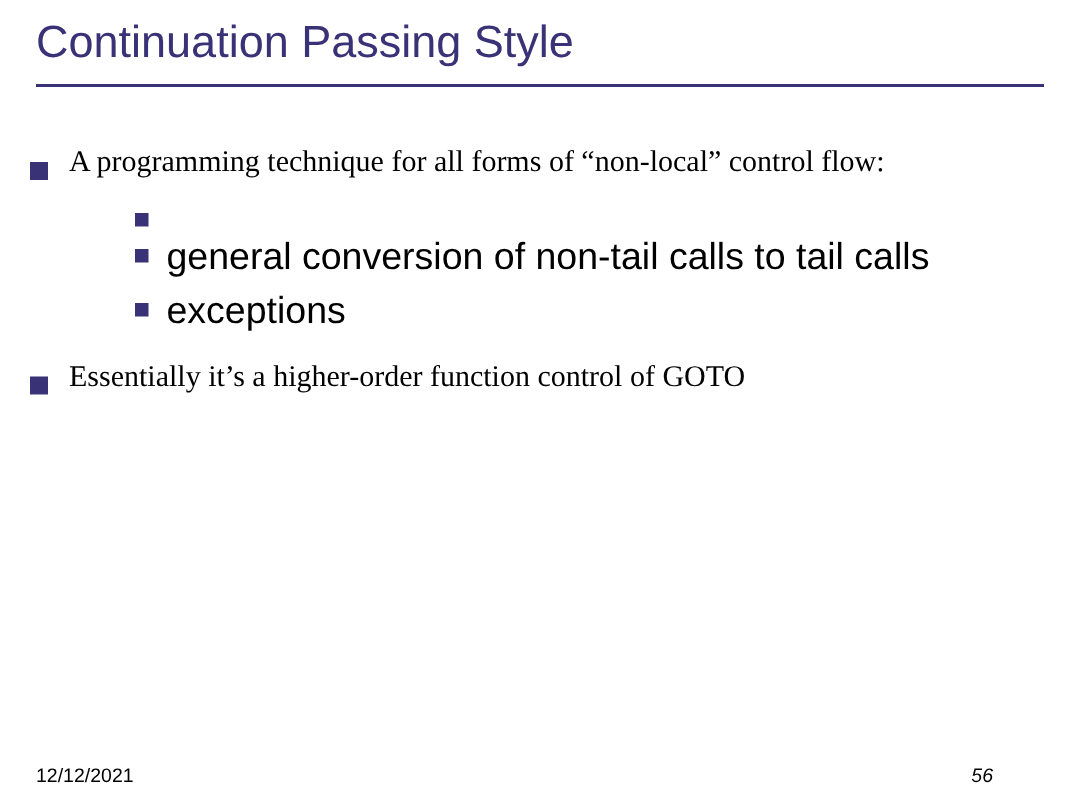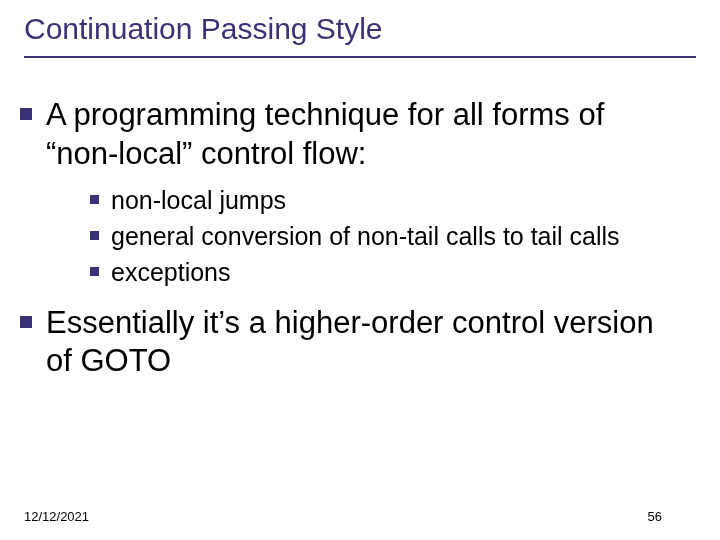--- a/index.html
+++ b/index.html
@@ -48,22 +48,23 @@
   }
   .lvl1 .bullet {
     flex: 0 0 auto;
     width: 12px;
     height: 12px;
     background: #3a3276;
     margin-top: 12px;
     margin-right: 14px;
   }
   .lvl1 .text {
-    font-size: 31px;
+    font-size: 20px;
     line-height: 1.25;
+    font-family: Liberation Serif, serif;
   }
   .sub-block {
     margin: 8px 0 16px 70px;
   }
   .lvl2 {
     display: flex;
     align-items: flex-start;
     margin-bottom: 4px;
   }
   .lvl2 .bullet {
@@ -84,55 +85,55 @@
     bottom: 16px;
     font-size: 13px;
     color: #000;
   }
   .footer-page {
     position: absolute;
     right: 24px;
     bottom: 16px;
     font-size: 13px;
     color: #000;
+    font-style: italic;
   }
 </style>
 </head>
 <body>
 
 <div class="slide">
 
   <div class="title">Continuation Passing Style</div>
   <div class="rule"></div>
 
   <div class="body">
 
     <div class="lvl1">
       <div class="bullet"></div>
       <div class="text">A programming technique for all forms of “non-local” control flow:</div>
     </div>
 
     <div class="sub-block">
       <div class="lvl2">
         <div class="bullet"></div>
-        <div class="text">non-local jumps</div>
       </div>
       <div class="lvl2">
         <div class="bullet"></div>
         <div class="text">general conversion of non-tail calls to tail calls</div>
       </div>
       <div class="lvl2">
         <div class="bullet"></div>
         <div class="text">exceptions</div>
       </div>
     </div>
 
     <div class="lvl1">
       <div class="bullet"></div>
-      <div class="text">Essentially it’s a higher-order control version of GOTO</div>
+      <div class="text">Essentially it’s a higher-order function control of GOTO</div>
     </div>
 
   </div>
 
   <div class="footer-date">12/12/2021</div>
   <div class="footer-page">56</div>
 
 </div>
 
 </body></html>

